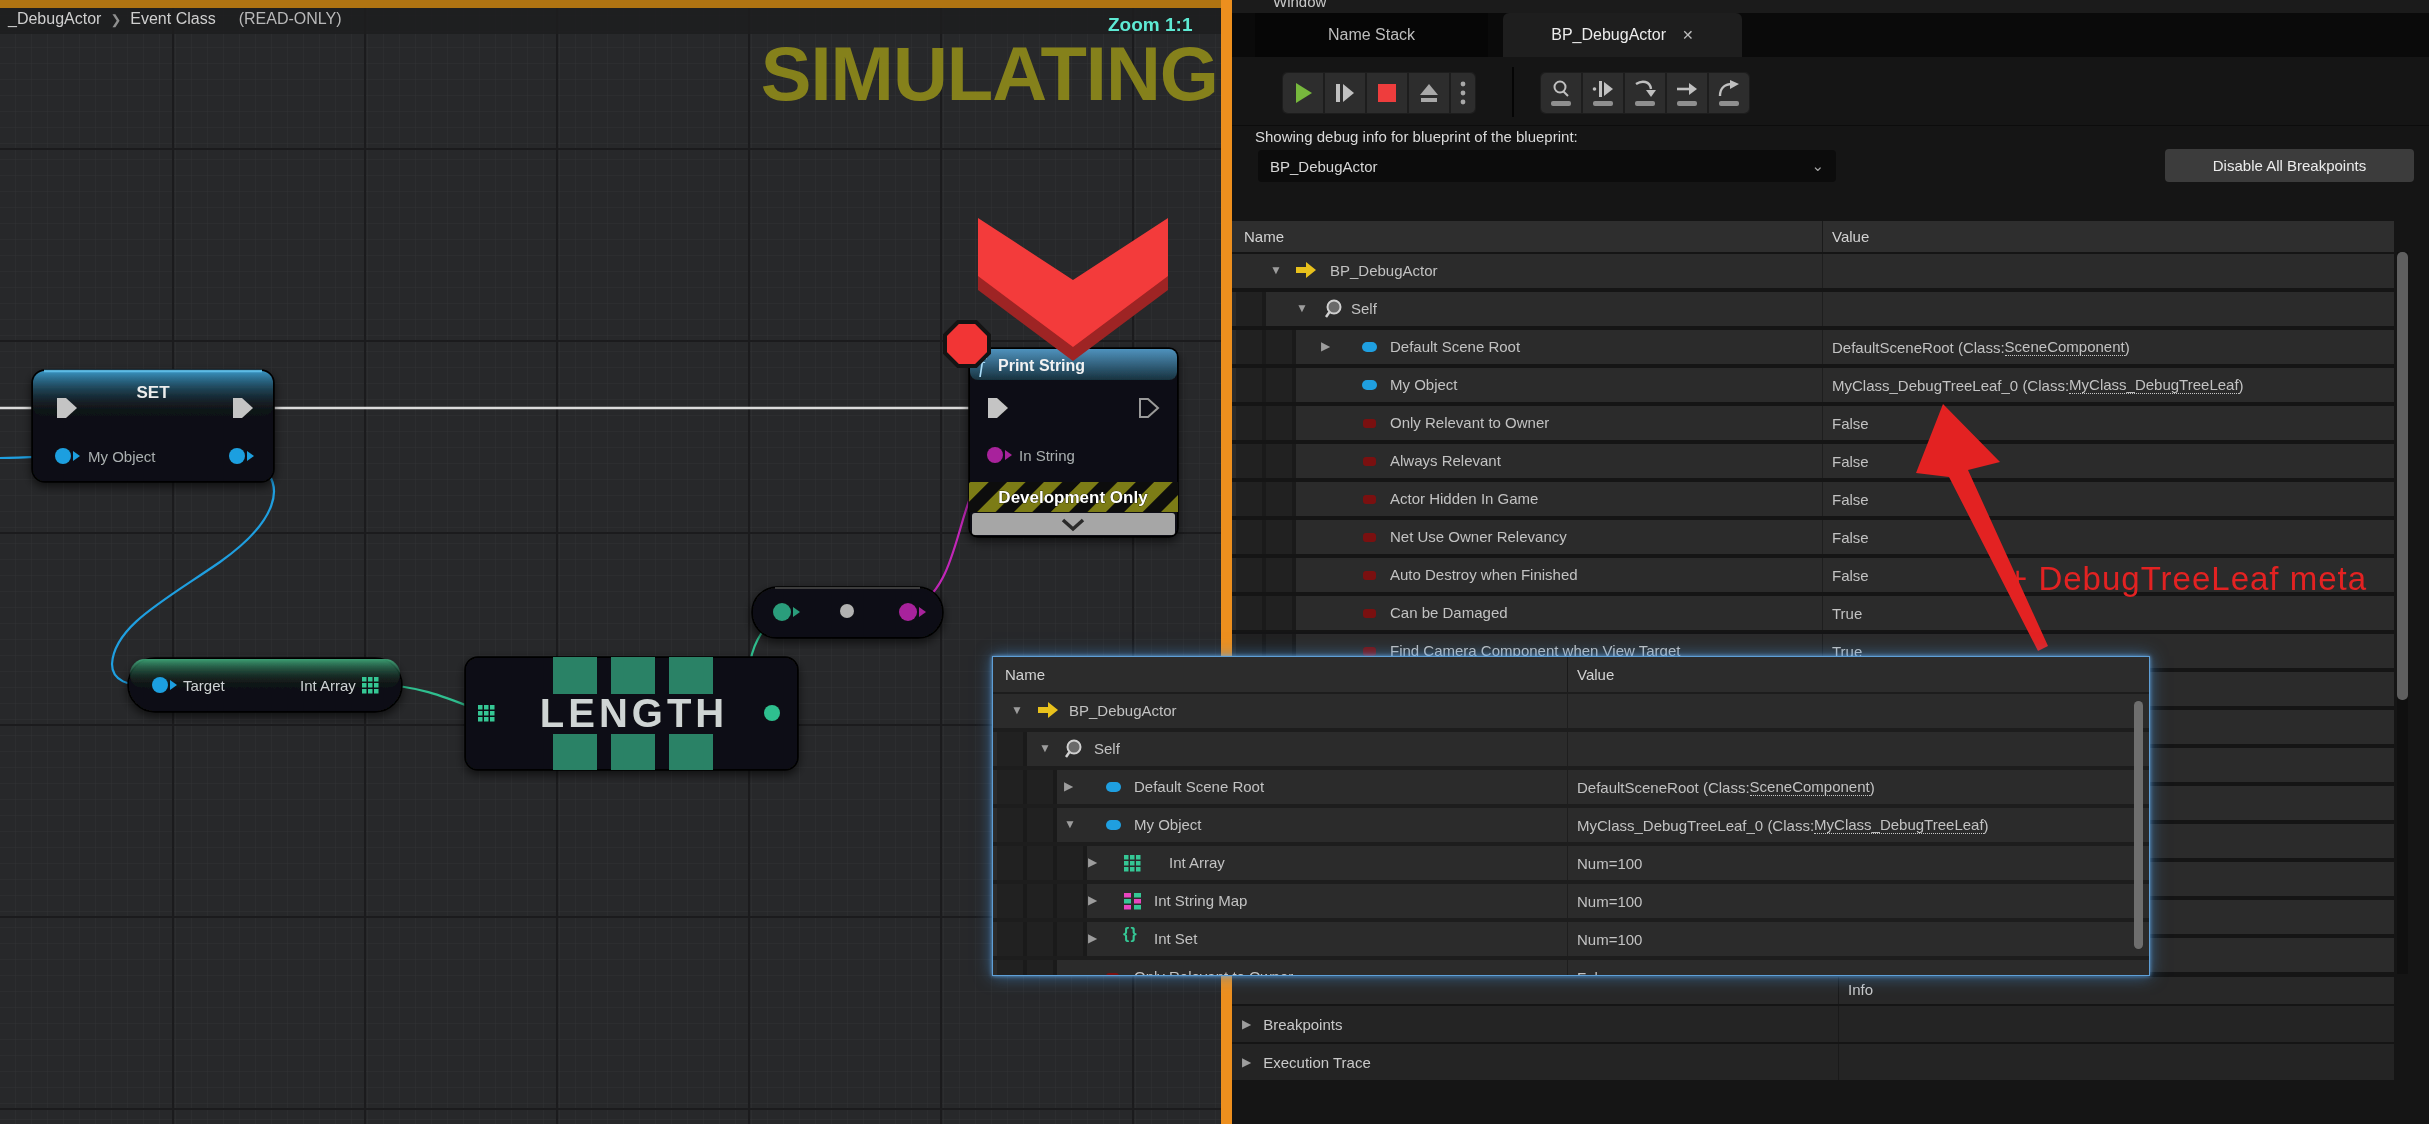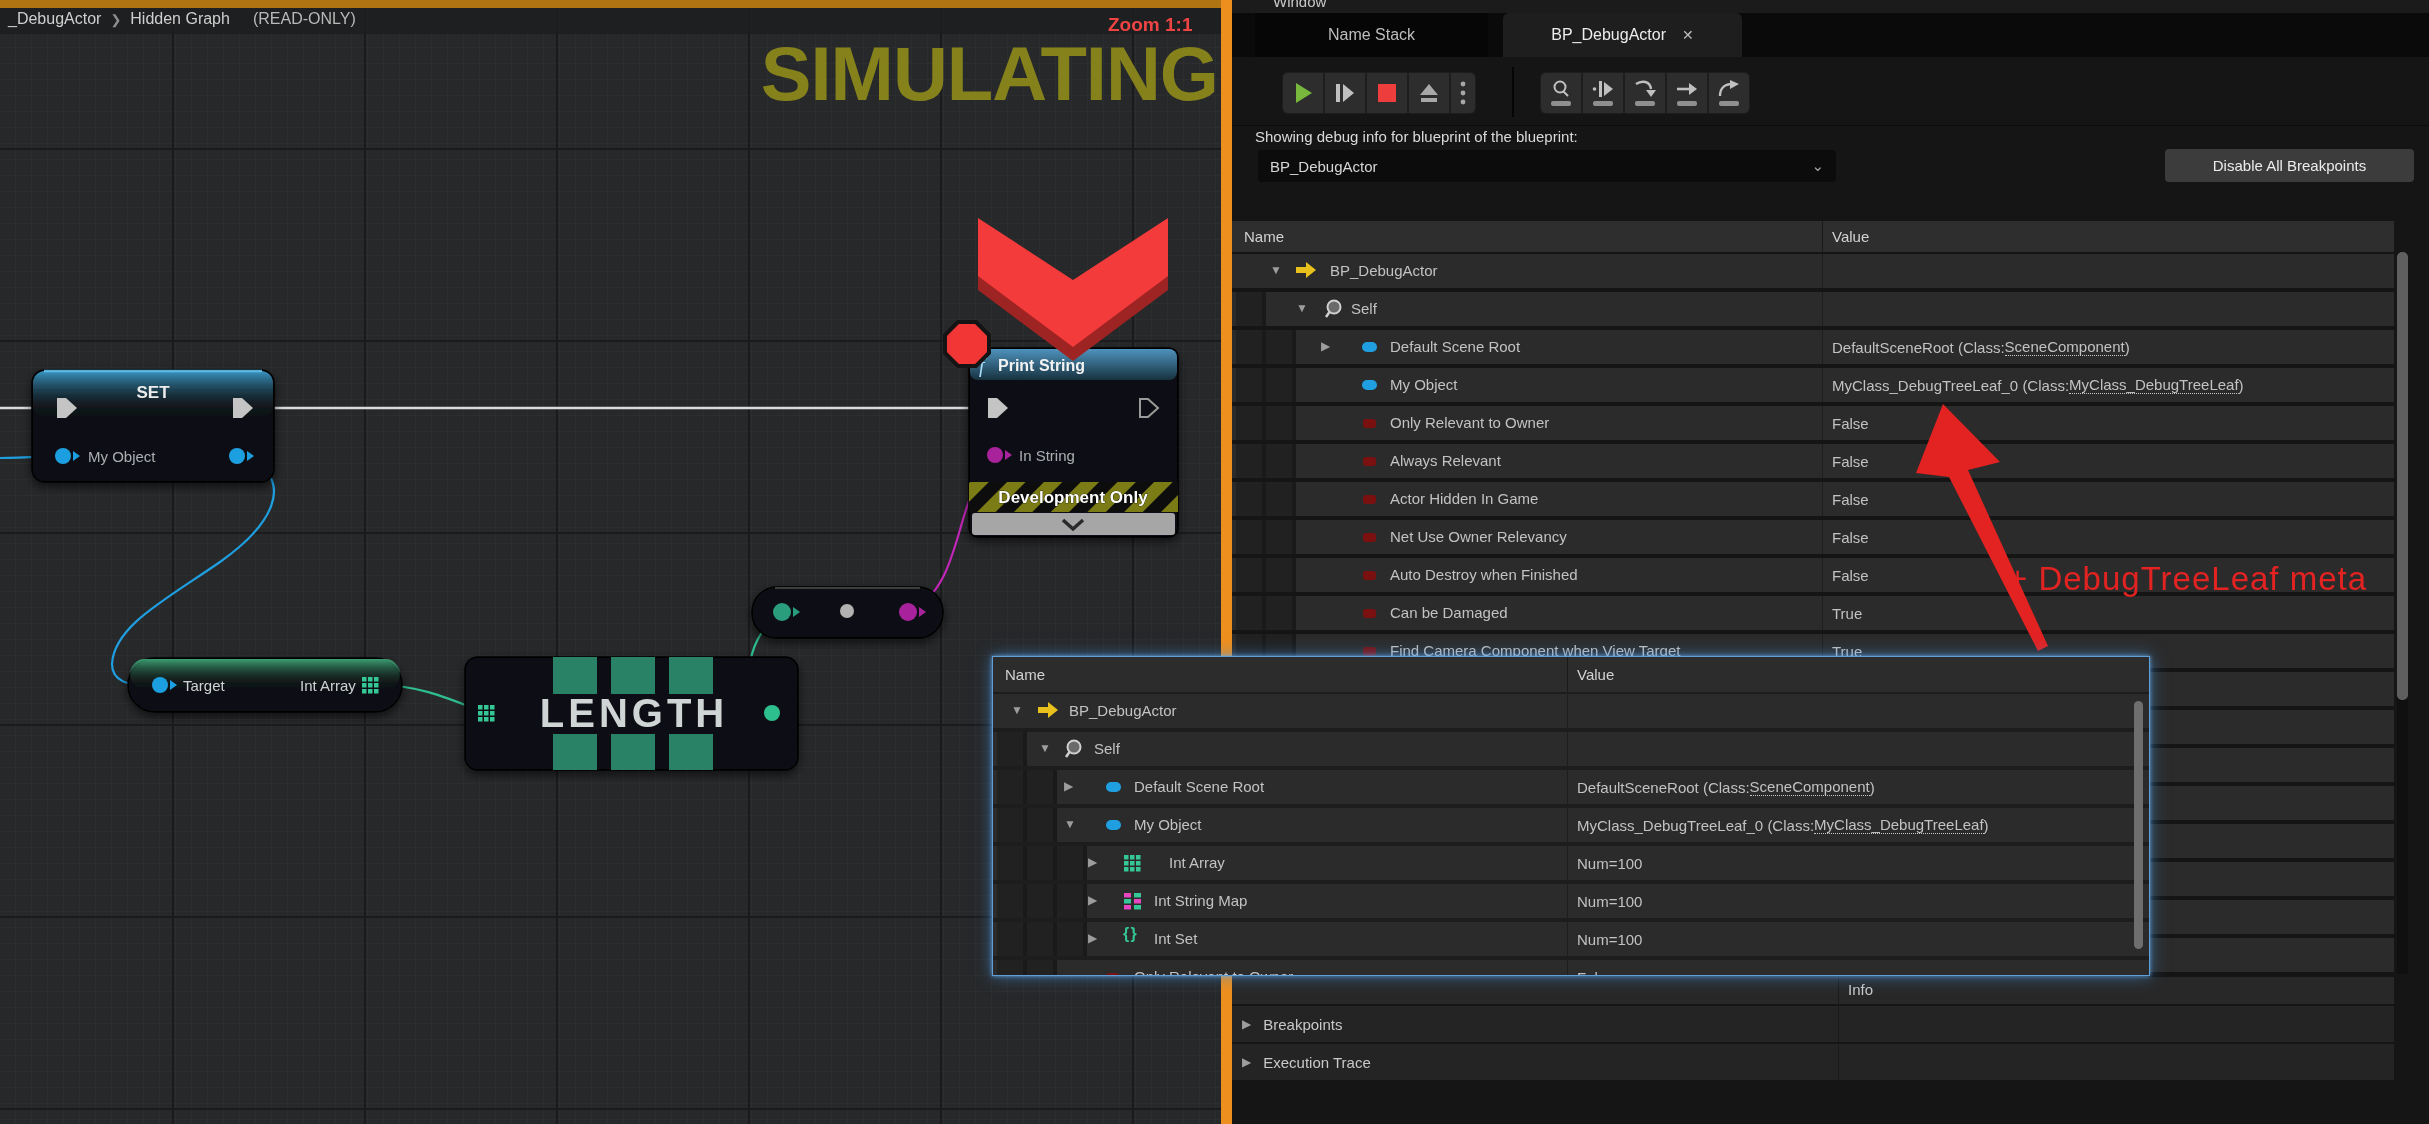--- a/index.html
+++ b/index.html
@@ -4,21 +4,21 @@
 <style>
   html,body{margin:0;padding:0;background:#000;}
   #app{position:relative;width:2429px;height:1124px;overflow:hidden;background:#141414;
        font-family:"Liberation Sans",sans-serif;-webkit-font-smoothing:antialiased;}
   .abs{position:absolute;}
   .txt{color:#c9c9c9;font-size:15px;}
   #breadcrumb{left:8px;top:10px;display:flex;gap:9px;align-items:center;font-size:16px;color:#cfcfcf;z-index:3;}
   #breadcrumb .sep{color:#8f8f8f;font-size:13px;}
   #breadcrumb .ro{color:#b9b9b9;}
   #zoom-label{left:1108px;top:14px;width:112px;overflow:hidden;white-space:nowrap;
-              color:#ef4444;font-size:19px;font-weight:bold;z-index:3;}
+              color:#5eead4;font-size:19px;font-weight:bold;z-index:3;}
   #border-top{left:0;top:0;width:1232px;height:8px;background:#b07412;z-index:4;}
   #border-right{left:1221px;top:0;width:11px;height:1124px;background:#ed8f1e;z-index:4;}
   
   #panel{left:1232px;top:0;width:1197px;height:1124px;background:#151515;}
   #menubar{left:1232px;top:0;width:1197px;height:13px;background:#1b1b1b;overflow:hidden;}
   #menubar span{position:absolute;left:41px;top:-7px;font-size:15px;color:#c8c8c8;}
   #tabbar{left:1232px;top:13px;width:1197px;height:44px;background:#0a0a0a;}
   .tab-inactive{position:absolute;left:23px;top:0;width:233px;height:44px;background:#060606;
       display:flex;align-items:center;justify-content:center;color:#bdbdbd;font-size:16px;}
   .tab-active{position:absolute;left:271px;top:0;width:239px;height:44px;background:#1e1e1e;
@@ -205,21 +205,21 @@
 
     <polygon points="958,322 976,322 989,335 989,353 976,366 958,366 945,353 945,335" fill="#f23535" stroke="#141414" stroke-width="4"></polygon>
 
     <polygon points="978,232 1073,294 1168,232 1168,290 1073,361 978,290" fill="#9e2424"></polygon>
     <polygon points="978,218 1073,280 1168,218 1168,276 1073,347 978,276" fill="#f33b3b"></polygon>
   </svg>
 
   <div id="breadcrumb" class="abs">
     <span>_DebugActor</span>
     <span class="sep">❯</span>
-    <span>Hidden Graph</span>
+    <span>Event Class</span>
     <span class="ro" style="margin-left:14px">(READ-ONLY)</span>
   </div>
   <div id="zoom-label" class="abs">Zoom 1:1</div>
   <div id="border-top" class="abs"></div>
   <div id="border-right" class="abs"></div>
 
   <div id="panel" class="abs"></div>
 
   <div id="menubar" class="abs">
     <span>Window</span>

